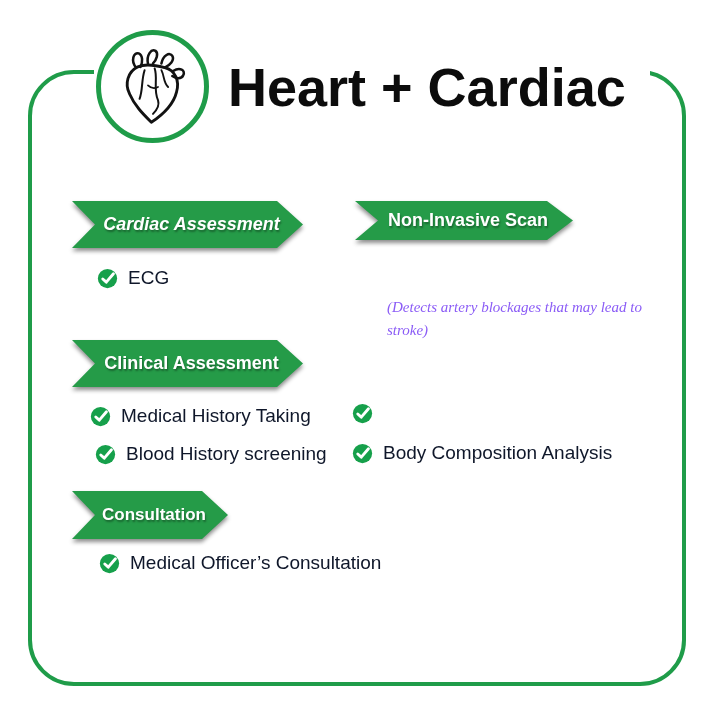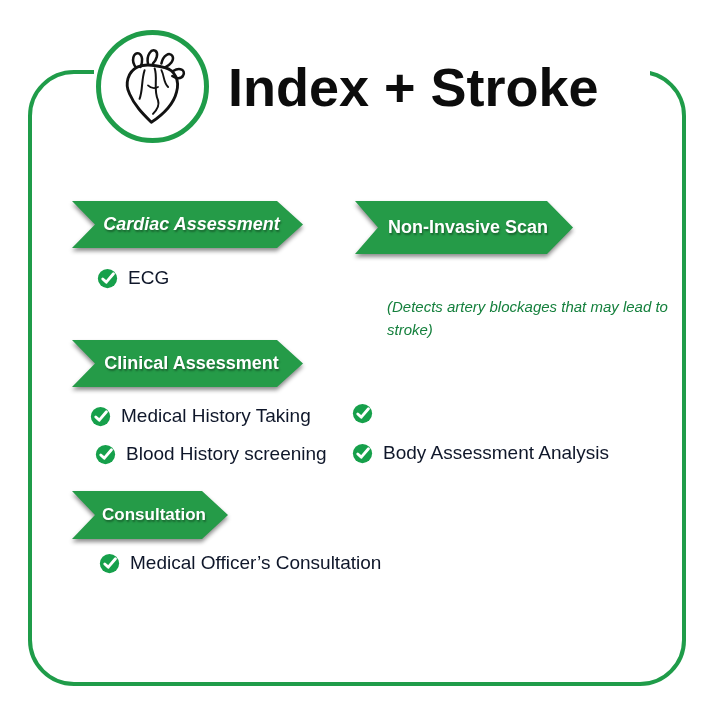--- a/index.html
+++ b/index.html
@@ -29,32 +29,32 @@
   .banner{
     box-sizing:border-box;height:100%;width:100%;
     background:var(--green);color:#fff;font-weight:700;
     display:flex;align-items:center;justify-content:center;
     padding-left:18px;padding-right:10px;
     clip-path:polygon(0% 0%, calc(100% - 26px) 0%, 100% 50%, calc(100% - 26px) 100%, 0% 100%, 23px 50%);
     text-shadow:1px 2px 2px rgba(0,0,0,0.35);
     white-space:nowrap;
   }
   .b1{left:72px;top:201px;width:231px;height:47px;font-size:18px;font-style:italic;}
-  .b2{left:355px;top:201px;width:218px;height:53px;font-size:18px;}
+  .b2{left:355px;top:201px;width:218px;height:39px;font-size:18px;}
   .b3{left:72px;top:340px;width:231px;height:47px;font-size:18px;}
   .b4{left:72px;top:491px;width:156px;height:48px;font-size:17px;}
   .item{
     position:absolute;display:flex;align-items:center;gap:10px;z-index:4;
     font-size:19px;color:#0f172a;white-space:nowrap;
   }
   .check{width:21px;height:21px;flex:0 0 21px;display:inline-flex;}
   .check svg{width:21px;height:21px;}
   .note{
     position:absolute;z-index:4;font-style:italic;font-size:15px;line-height:1.5;
-    color:#15803d;max-width:282px;
+    color:#8b5cf6;max-width:282px;font-family:Liberation Serif, serif;
   }
   .i-ecg{left:97px;top:267px;}
   .i-ultra{left:354px;top:264px;}
   .note-pos{left:387px;top:296px;}
   .i-mht{left:90px;top:405px;}
   .i-bp{left:95px;top:443px;}
   .i-bmi{left:352px;top:403px;}
   .i-bca{left:352px;top:442px;}
   .i-moc{left:99px;top:552px;text-align:right;}
 </style>
@@ -73,21 +73,21 @@
       <path d="M60 22 C62 12 70 8 73 13 C76 18 70 24 64 27"></path>
       <path d="M74 31 C82 26 89 30 86 36 C84 41 77 40 73 37"></path>
       <path d="M32 26 C20 32 16 46 22 58 C28 72 38 82 48 92 C60 84 74 72 78 56 C82 42 76 30 64 27 C53 24 41 22 32 26 Z" stroke-width="3.4"></path>
       <path d="M40 30 C36 42 38 54 34 64" stroke-width="2.4"></path>
       <path d="M52 28 C56 40 50 52 56 66 C58 72 54 78 50 82" stroke-width="2.4"></path>
       <path d="M60 30 C64 38 62 44 68 50" stroke-width="2.2"></path>
       <path d="M44 48 C48 52 52 52 56 50" stroke-width="2"></path>
     </svg>
   </div>
 
-  <h1 class="title">Index + Stroke</h1>
+  <h1 class="title">Heart + Cardiac</h1>
 
   <div class="banner-wrap b1">
     <div class="banner">Cardiac Assessment</div>
   </div>
 
   <div class="banner-wrap b2">
     <div class="banner">Non-Invasive Scan</div>
   </div>
 
   <div class="banner-wrap b3">
@@ -139,21 +139,21 @@
     </span>
   </div>
 
   <div class="item i-bca">
     <span class="check">
       <svg viewBox="0 0 24 24">
           <circle cx="12" cy="12" r="11" fill="#16a04b"></circle>
           <path d="M6.6 12.6 L10.6 16.2 L18.8 6.6" stroke="#fff" stroke-width="3.3" fill="none" stroke-linecap="round" stroke-linejoin="round"></path>
         </svg>
     </span>
-    <span>Body Assessment Analysis</span>
+    <span>Body Composition Analysis</span>
   </div>
 
   <div class="item i-moc">
     <span class="check">
       <svg viewBox="0 0 24 24">
           <circle cx="12" cy="12" r="11" fill="#16a04b"></circle>
           <path d="M6.6 12.6 L10.6 16.2 L18.8 6.6" stroke="#fff" stroke-width="3.3" fill="none" stroke-linecap="round" stroke-linejoin="round"></path>
         </svg>
     </span>
     <span>Medical Officer’s Consultation</span>

